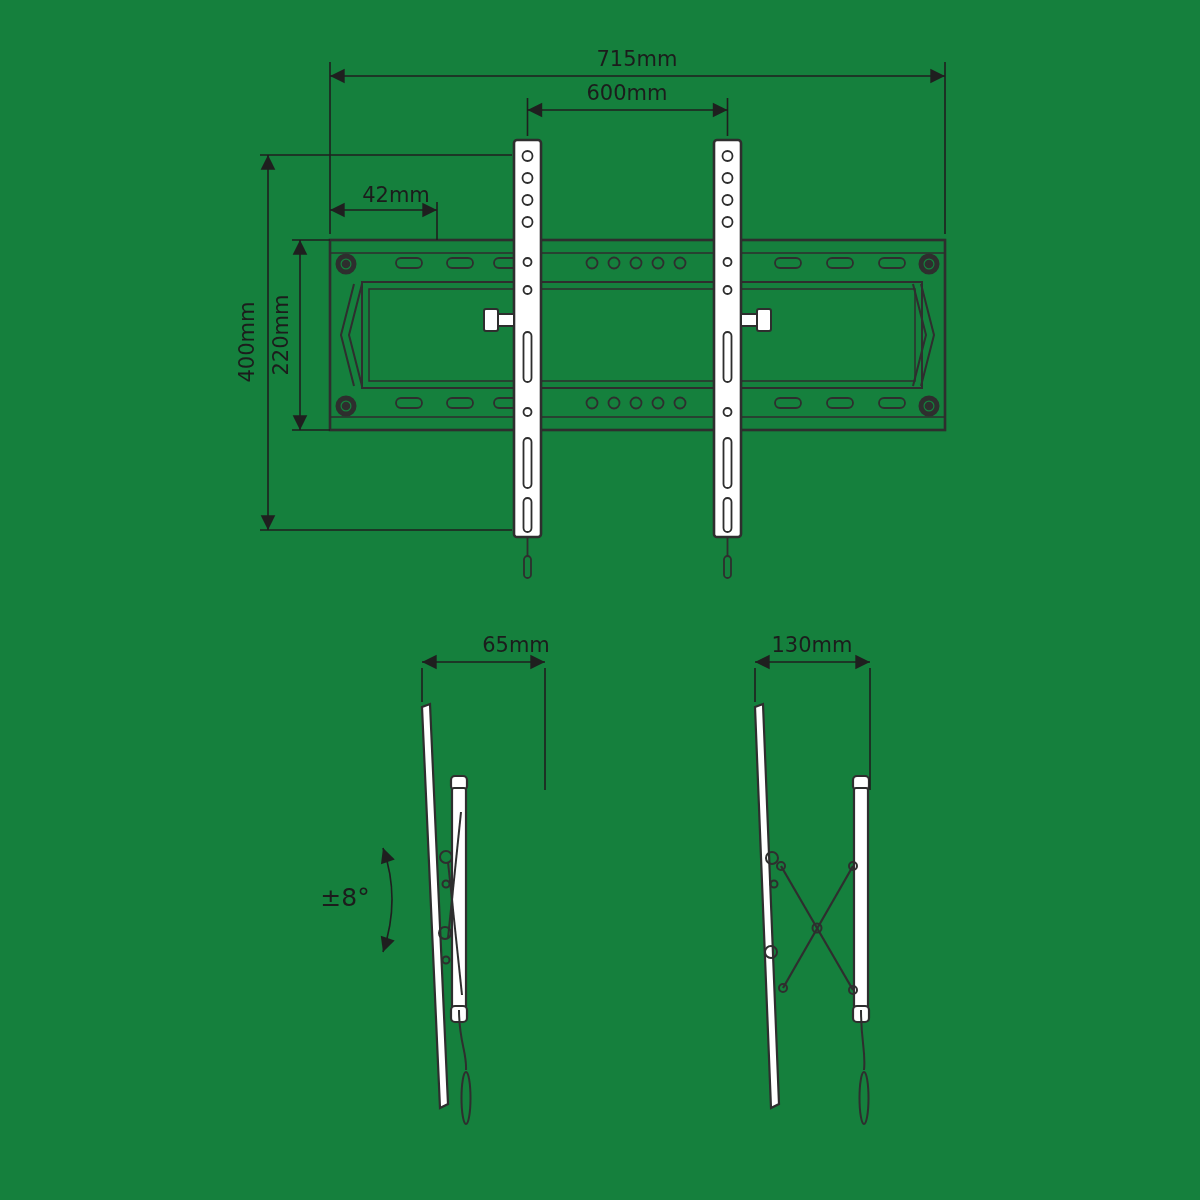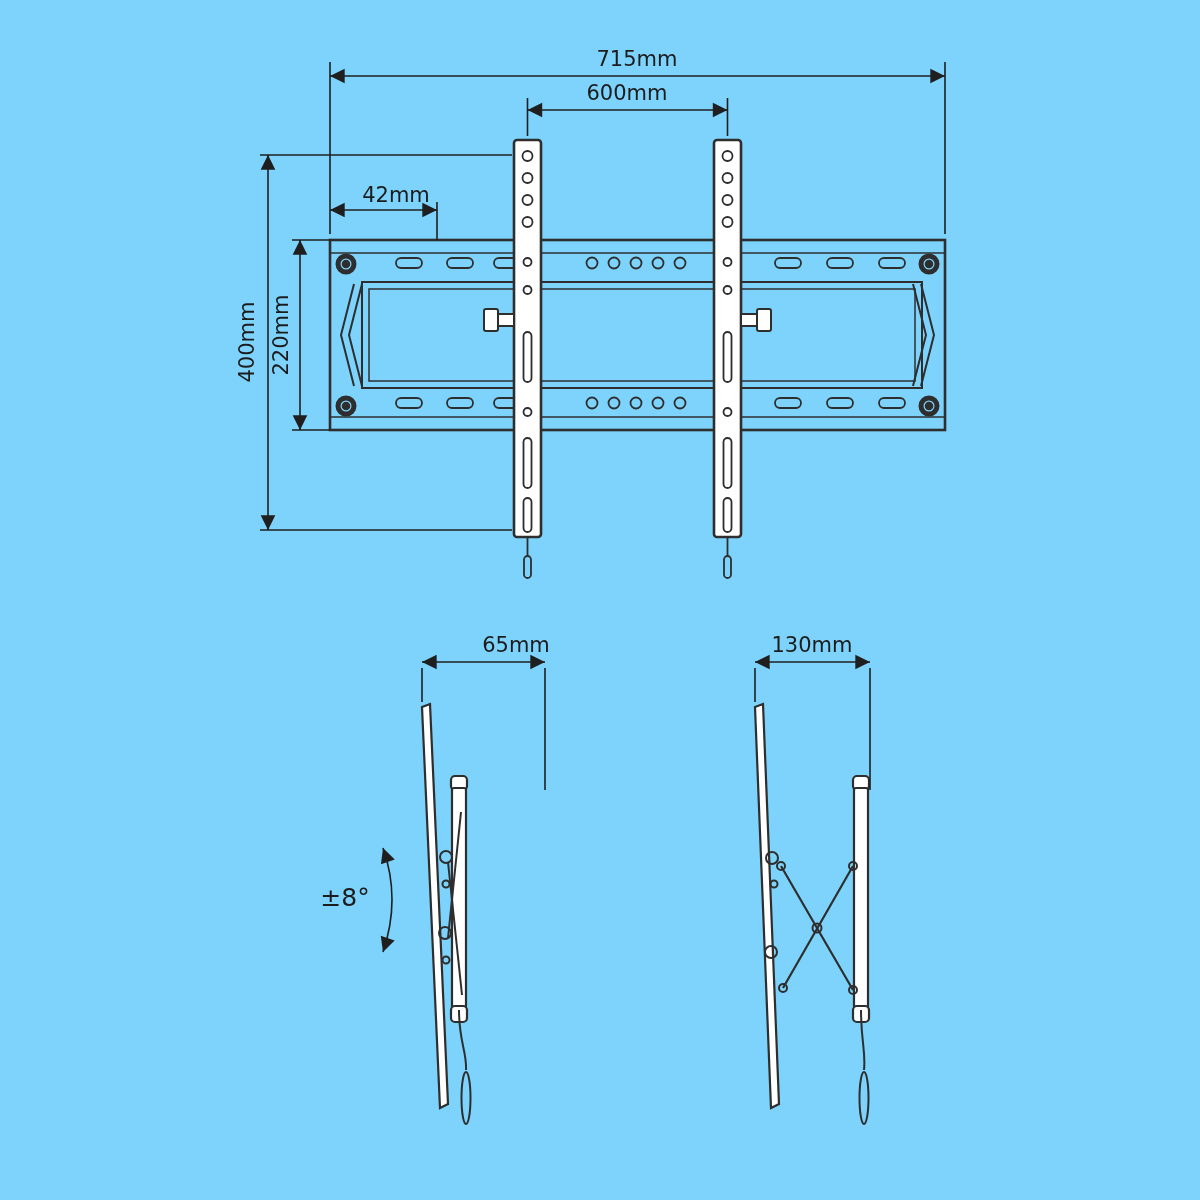--- a/index.html
+++ b/index.html
@@ -1,19 +1,19 @@
 <!DOCTYPE html>
 <html><head>
 <meta charset="utf-8">
 <style>
   html,body{margin:0;padding:0;background:#ffffff;}
   .canvas{
     position:relative;
     width:1200px;height:1200px;
-    background:#7dd3fc;
+    background:#15803d;
     font-family:"DejaVu Sans", sans-serif;
     overflow:hidden;
   }
   svg text{
     font-family:"DejaVu Sans", sans-serif;
     fill:#1c1c1c;
   }
   .dim-text{font-size:21px;}
   .angle-text{font-size:25px;}
 </style>

